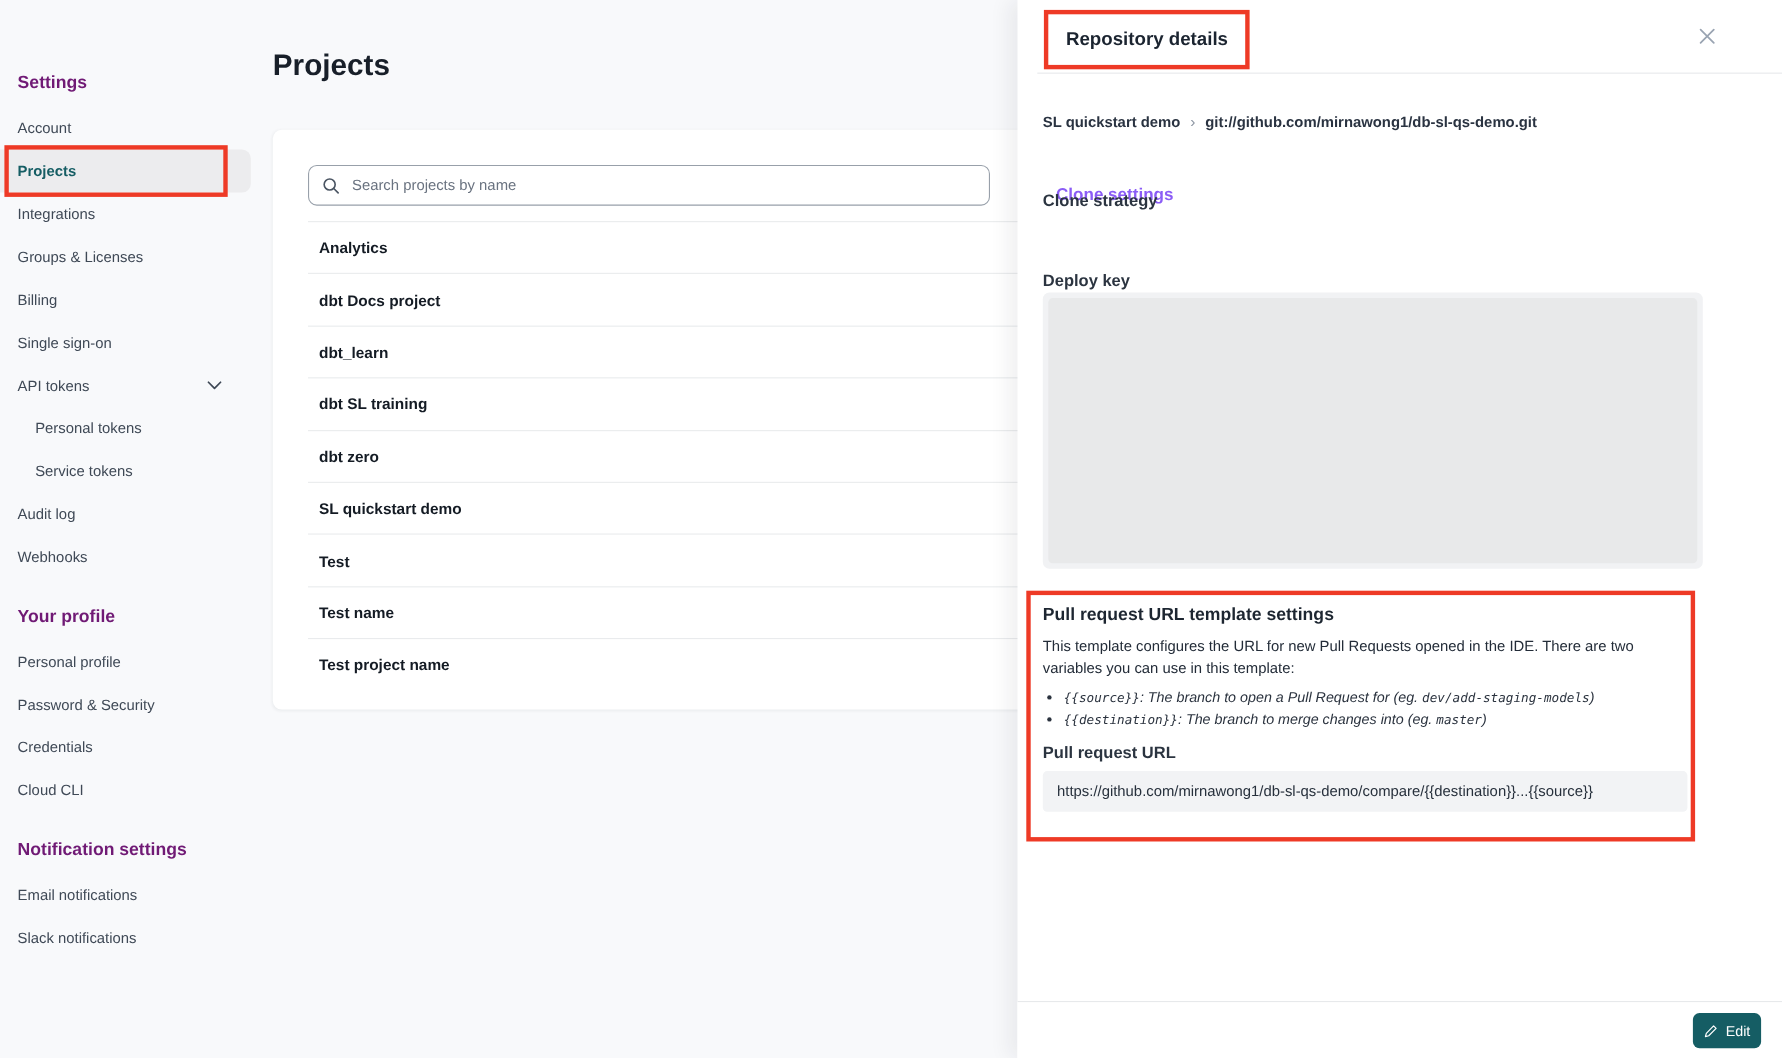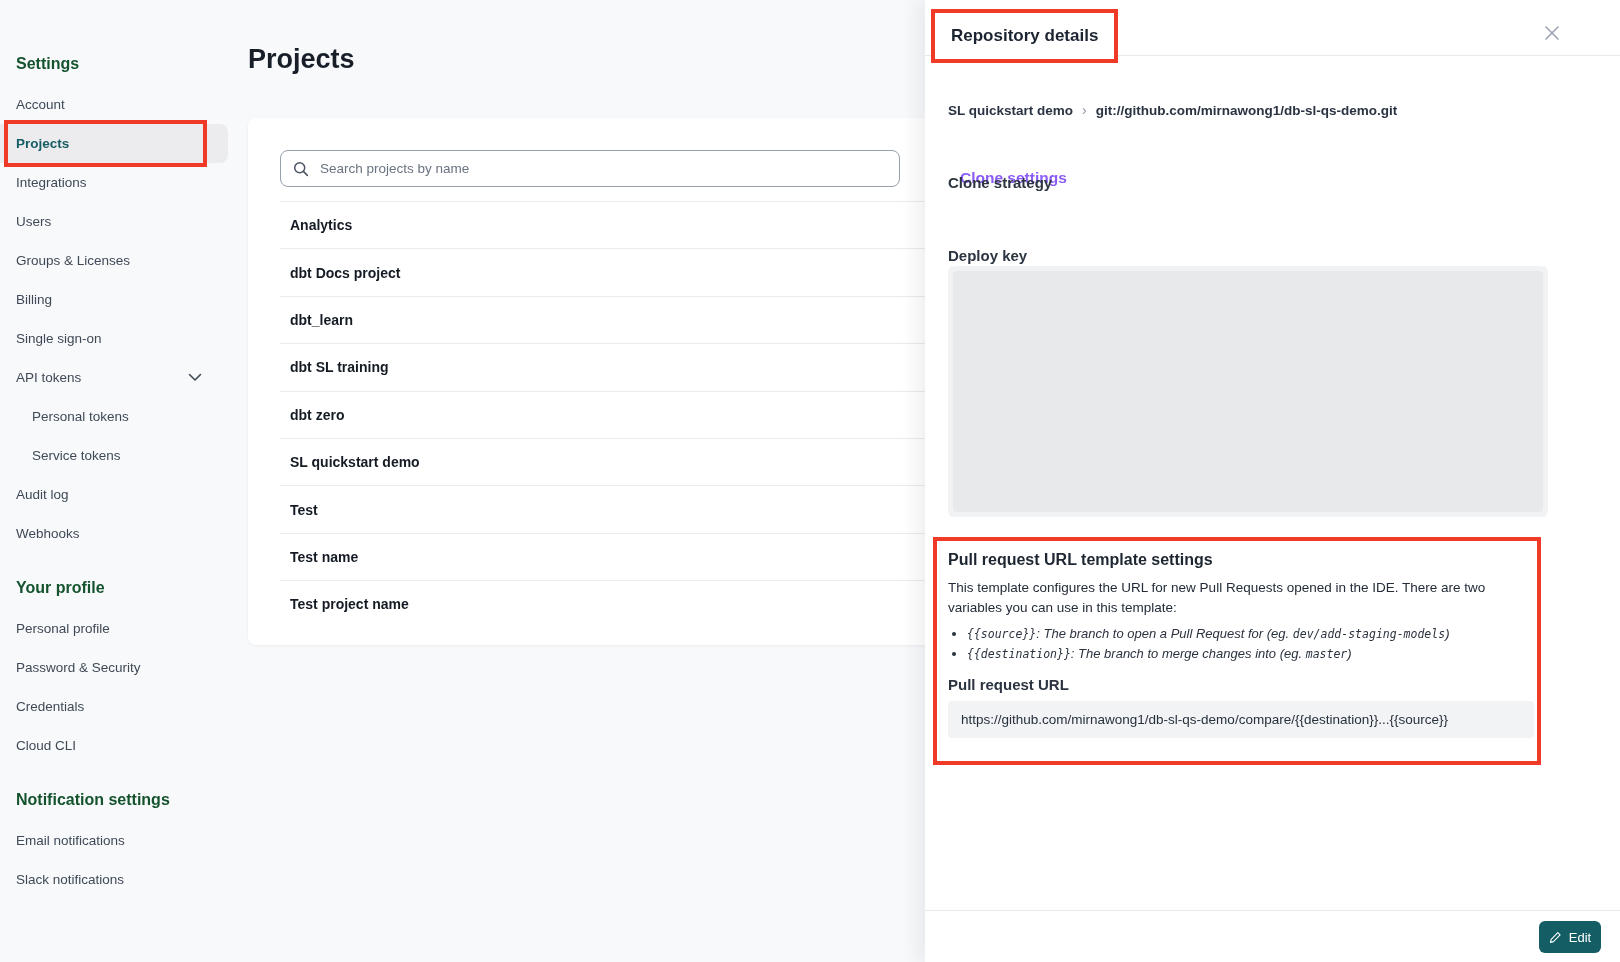--- a/index.html
+++ b/index.html
@@ -15,21 +15,21 @@
   html,body{margin:0;padding:0;}
   body{
     width:1620px;height:962px;overflow:hidden;position:relative;
     background:var(--page-bg);
     font-family:"Liberation Sans",sans-serif;
     color:var(--ink);
   }
 
   
   .sidebar{position:absolute;left:0;top:0;width:230px;height:100%;padding-top:49px;}
-  .sidebar h2{margin:4px 0 10px 16px;font-size:16px;line-height:22px;color:#14532d;font-weight:700;}
+  .sidebar h2{margin:16px 0 10px 16px;font-size:16px;line-height:22px;color:#701a75;font-weight:700;}
   .sidebar h2.gap{margin-top:24px;}
   .nav-item{
     position:relative;height:39px;display:flex;align-items:center;
     padding-left:16px;font-size:13.5px;color:var(--nav-ink);cursor:pointer;width:228px;
   }
   .nav-item.child{padding-left:32px;}
   .nav-item.selected{background:#ececee;border-radius:0 8px 8px 0;}
   .nav-item.selected .lbl{color:var(--accent-teal);font-weight:700;}
   .red-box{
     position:absolute;left:4px;top:-4px;width:203px;height:47px;
@@ -57,21 +57,21 @@
   .project-row{
     height:47.4px;border-top:1px solid #e9ebed;display:flex;align-items:center;
     padding-left:10px;font-size:14px;font-weight:700;color:#141b24;cursor:pointer;
   }
 
   
   .panel{
     position:absolute;left:925px;top:0;width:695px;height:962px;background:#fff;
     box-shadow:-8px 0 18px rgba(22,28,36,.07);
   }
-  .p-header{position:absolute;left:0;top:0;right:0;height:56px;border-bottom:1px solid var(--divider);}
+  .p-header{position:absolute;left:18px;top:0;right:0;height:67px;border-bottom:1px solid var(--divider);}
   .repo-annot{
     position:absolute;left:6px;top:9px;border:4px solid var(--annotation-red);background:#fff;
   }
   .repo-annot h2{margin:0;padding:13px 16px;font-size:17px;font-weight:700;color:#1b2430;white-space:nowrap;}
   .close-btn{position:absolute;right:60px;top:25px;background:none;border:none;padding:0;cursor:pointer;display:flex;}
   .breadcrumb{
     position:absolute;top:102px;left:23px;display:flex;align-items:center;gap:9px;
     font-size:13.5px;font-weight:700;color:#2a3341;
   }
   .breadcrumb .sep{color:#8d96a3;font-weight:400;font-size:14px;}
@@ -115,21 +115,20 @@
 
   <aside class="sidebar">
     <h2>Settings</h2>
     <nav>
       <div class="nav-item">Account</div>
       <div class="nav-item selected">
         <span class="red-box"></span>
         <span class="lbl">Projects</span>
       </div>
       <div class="nav-item">Integrations</div>
-      <div class="nav-item">Users</div>
       <div class="nav-item">Groups &amp; Licenses</div>
       <div class="nav-item">Billing</div>
       <div class="nav-item">Single sign-on</div>
       <div class="nav-item">
         <span>API tokens</span>
         <span class="chev">
           <svg width="14" height="9" viewBox="0 0 14 9">
               <polyline points="1.5,1.5 7,7 12.5,1.5" fill="none" stroke="#3f4956" stroke-width="1.6" stroke-linecap="round" stroke-linejoin="round"></polyline>
             </svg>
         </span>

